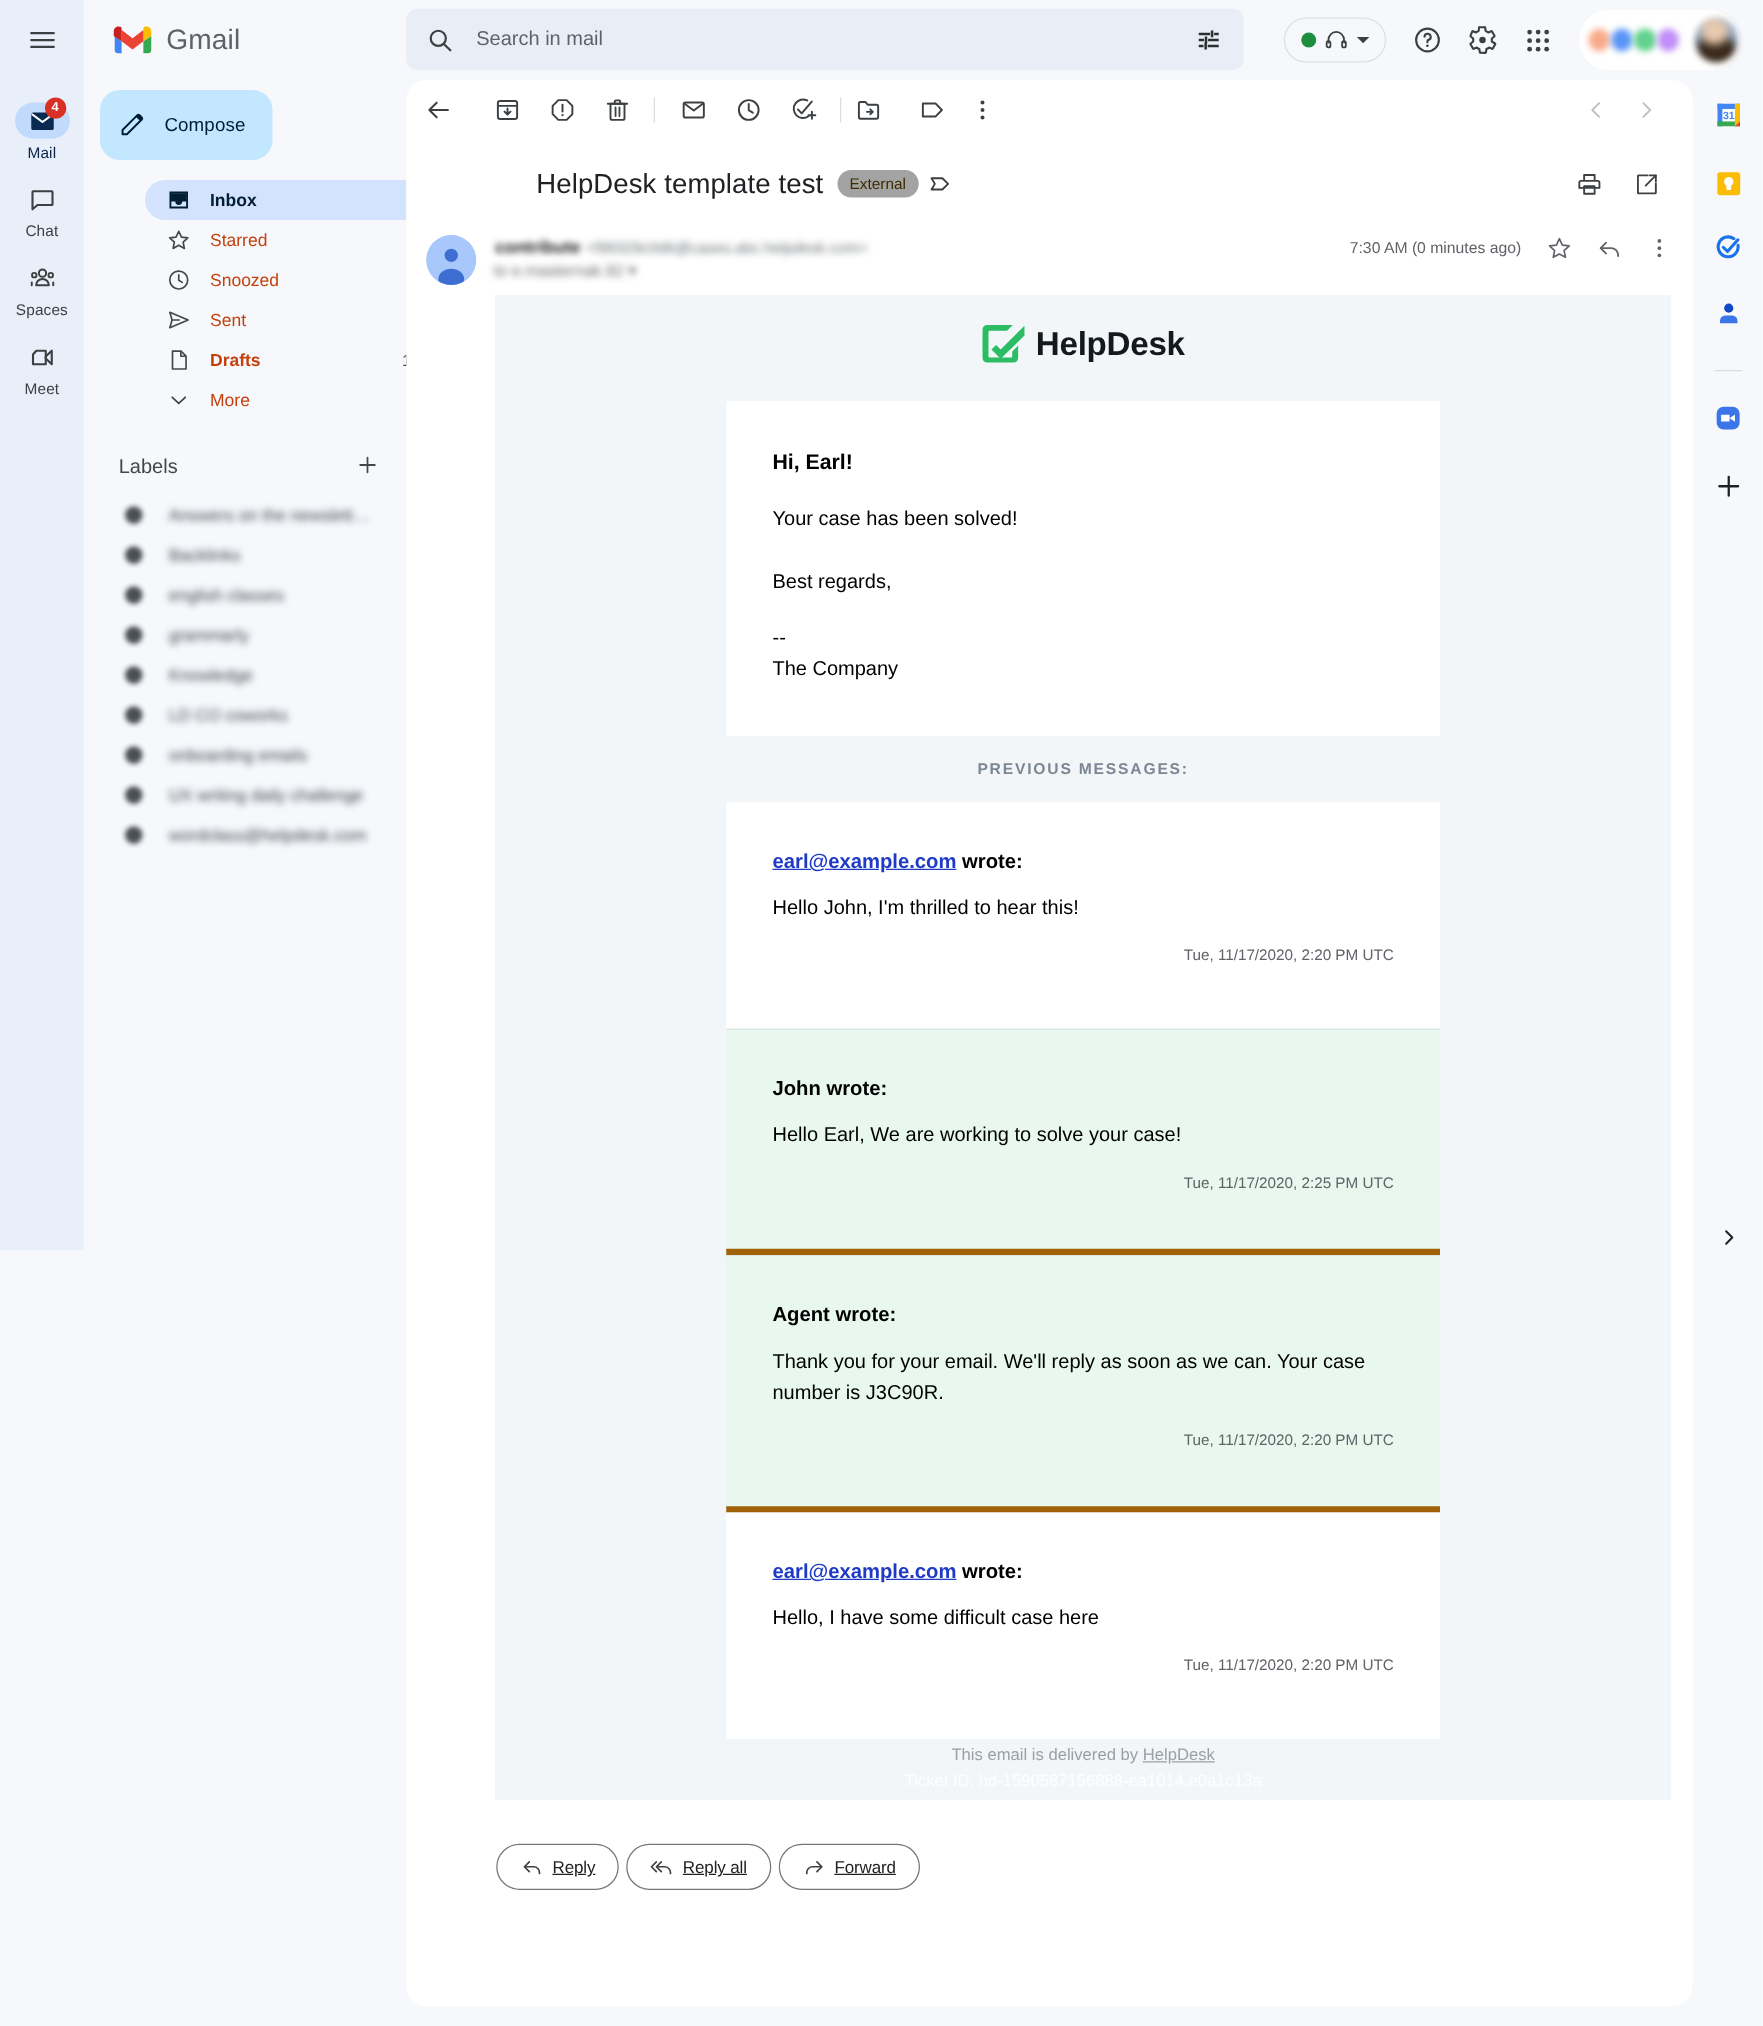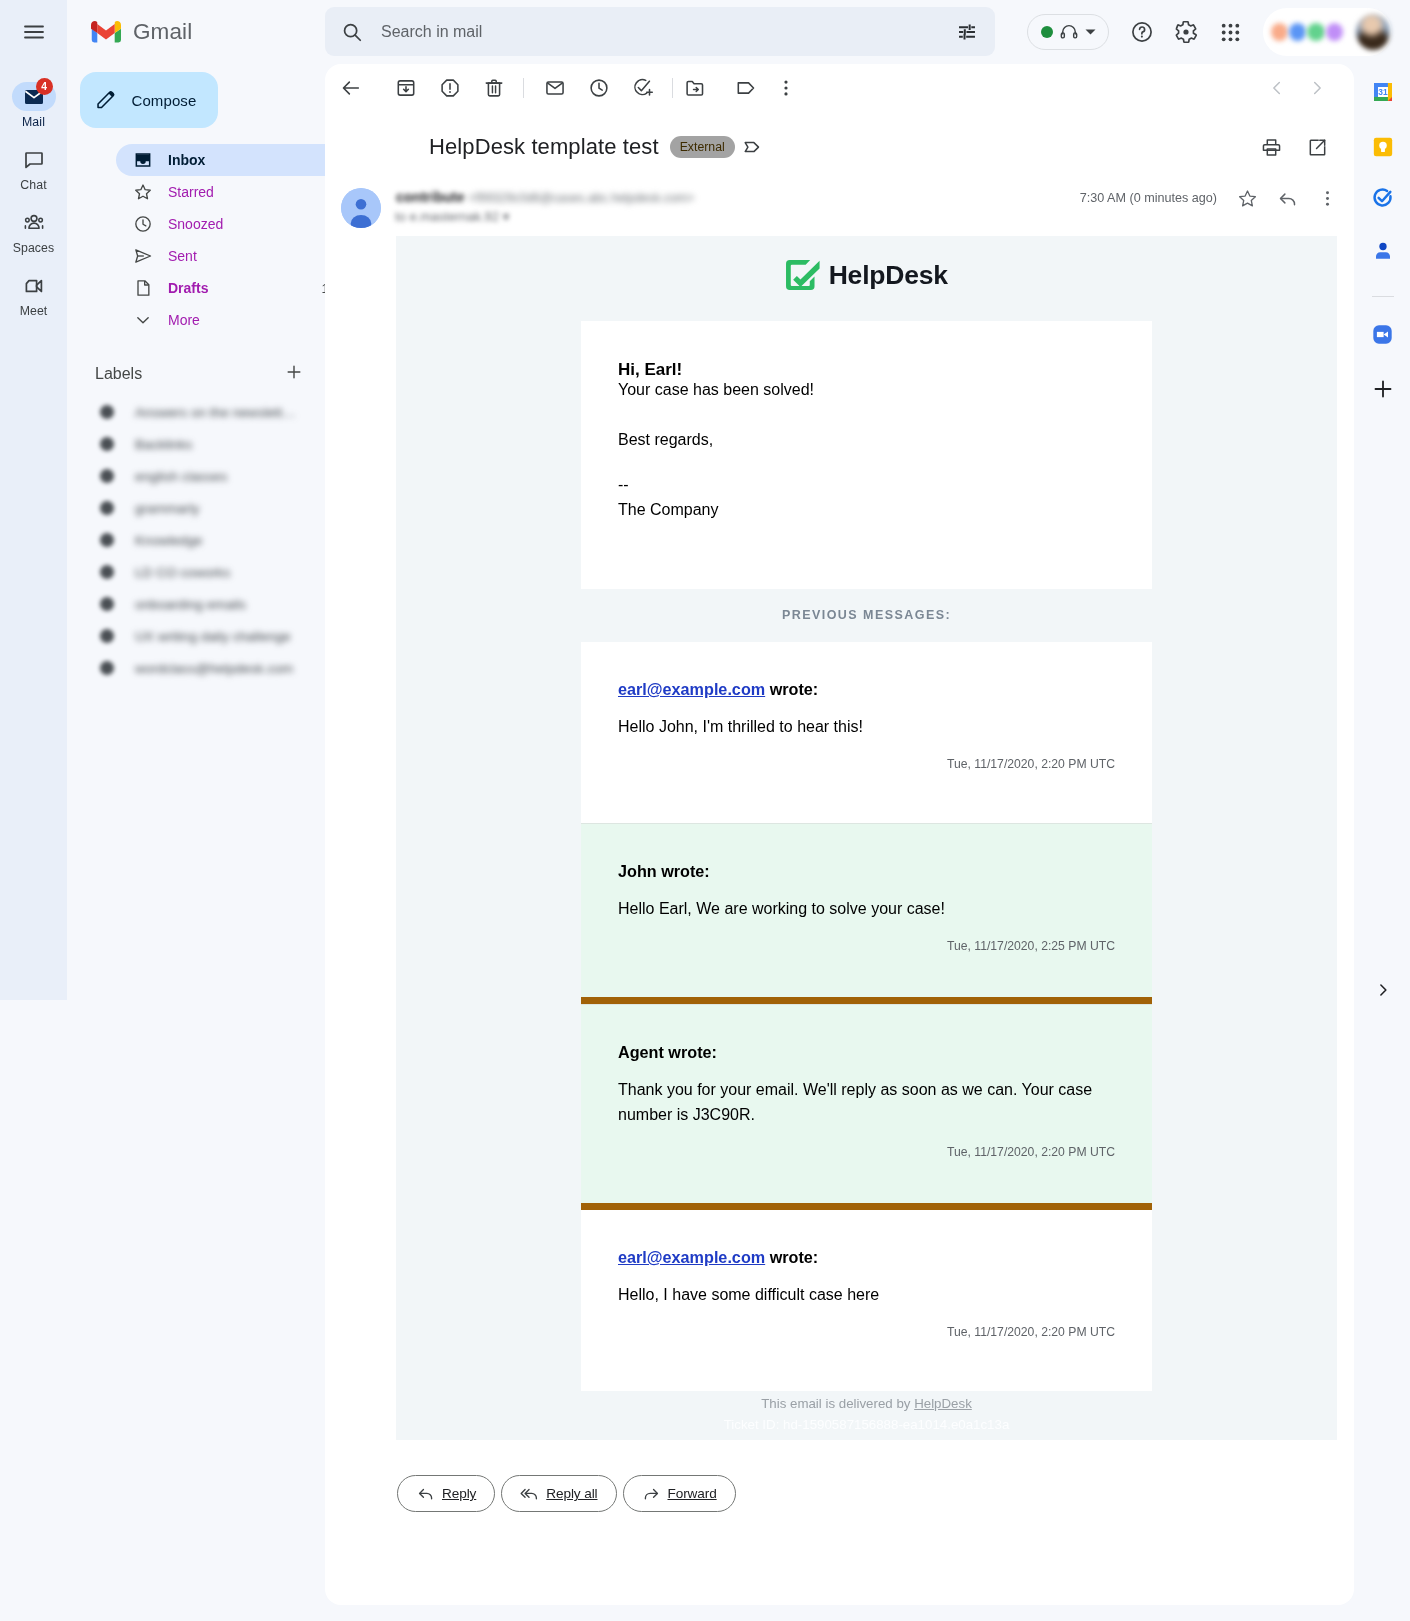--- a/index.html
+++ b/index.html
@@ -59,21 +59,21 @@
 
   
   .sidebar { position:absolute; left:0; top:0; width:330px; height:1621px; }
   .compose-btn { position:absolute; left:80px; top:72px; width:138px; height:56px; border-radius:16px; background:#c2e7ff;
      display:flex; align-items:center; gap:15px; padding-left:15px; cursor:pointer; }
   .compose-label { font-size:15px; color:#001d35; letter-spacing:.1px; }
   .folders { position:absolute; left:0; top:144px; width:310px;padding-left:36px; }
   .folder { height:32px; display:flex; align-items:center; border-radius:16px; padding-left:17px; padding-right:11px;
      margin-left:80px; width:230px; cursor:pointer; }
   .folder .f-icon { width:20px; height:20px; display:flex; align-items:center; justify-content:center; flex:0 0 20px;}
-  .folder .f-label { flex:1; margin-left:15px; font-size:14px; color:#a21caf; }
+  .folder .f-label { flex:1; margin-left:15px; font-size:14px; color:#c2410c; }
   .folder .f-count { font-size:13px; color:#202124; }
   .folder.active { background:#d3e3fd; }
   .folder.active .f-label, .folder.active .f-count { font-weight:700; color:#001d35; }
   .labels-head { position:absolute; left:80px; top:357px; width:230px; height:34px; display:flex; align-items:center;
      padding-left:15px; padding-right:6px; }
   .labels-head .lh-title { flex:1; font-size:16px; color:#444746; }
   .labels-list { position:absolute; left:0; top:396px; width:310px; }
   .label-row { height:32px; display:flex; align-items:center; border-radius:16px; padding-left:18px;
      margin-left:80px; width:230px; cursor:pointer; }
   .label-row .l-icon { width:14px; height:14px; border-radius:7px; background:#4a4f54; filter:blur(2.1px); flex:0 0 14px; margin-left:2px;}
@@ -103,28 +103,28 @@
   .msg-time { font-size:12.6px; color:#5f6368; margin-right:10px; }
 
   
   .email-body { position:absolute; left:71px; top:172px; width:941px; height:1204px; background:#f2f6f8; }
   .hd-logo { height:85px; display:flex; align-items:center; justify-content:center; gap:8px; padding-bottom:7px; padding-left:0px;}
   .hd-logo-text { font-size:26.5px; font-weight:700; color:#14181f; letter-spacing:-0.2px; }
   .hd-card { margin:0 auto; width:571px; height:268px; background:#fff; padding:39px 37px 0 37px; }
   .hd-card .greet { font-size:17px; font-weight:700; color:#000; margin:0; line-height:1.2;
      font-family:"Liberation Sans",sans-serif;}
   .hd-card p { font-size:16px; color:#000; margin:0; line-height:1.2; }
-  .hd-card p.l1 { margin-top:0; }
+  .hd-card p.l1 { margin-top:26px; }
   .hd-card p.l2 { margin-top:30px; }
   .hd-card p.l3 { margin-top:26px; }
   .hd-card p.l4 { margin-top:6px; }
   .prev-head { text-align:center; font-size:12.5px; font-weight:700; color:#7b8794; letter-spacing:1.45px; height:53px;
      line-height:53px; }
   .prev-msg { width:571px; margin:0 auto; background:#fff; padding:38px 37px 0 37px; height:181px; }
-  .prev-msg.hl { background:#e8f8ef; border-top:1px solid #dde6e1; border-bottom:7px solid #a16207; }
+  .prev-msg.hl { background:#e8f8ef; border-top:1px solid #dde6e1; border-bottom:5px solid #a16207; }
   .prev-msg.tall { height:206px; }
   .prev-msg .author { font-size:16.2px; font-weight:700; color:#000; margin:0; line-height:1.2; }
   .prev-msg .author a { color:#1f3bc5; text-decoration:underline; }
   .prev-msg .body { font-size:16px; color:#000; margin:16px 0 0 0; line-height:1.55; }
   .prev-msg .time { font-size:12.2px; color:#5f6368; text-align:right; margin:17px 0 0 0; }
   .hd-footer { text-align:center; font-size:13.3px; color:#9aa0a6; padding:5px 0 0 0; }
   .hd-footer a { color:#9aa0a6; }
   .hd-ticket { text-align:center; font-size:13.3px; color:#fdfeff; padding:6px 0 0 0; }
 
   

